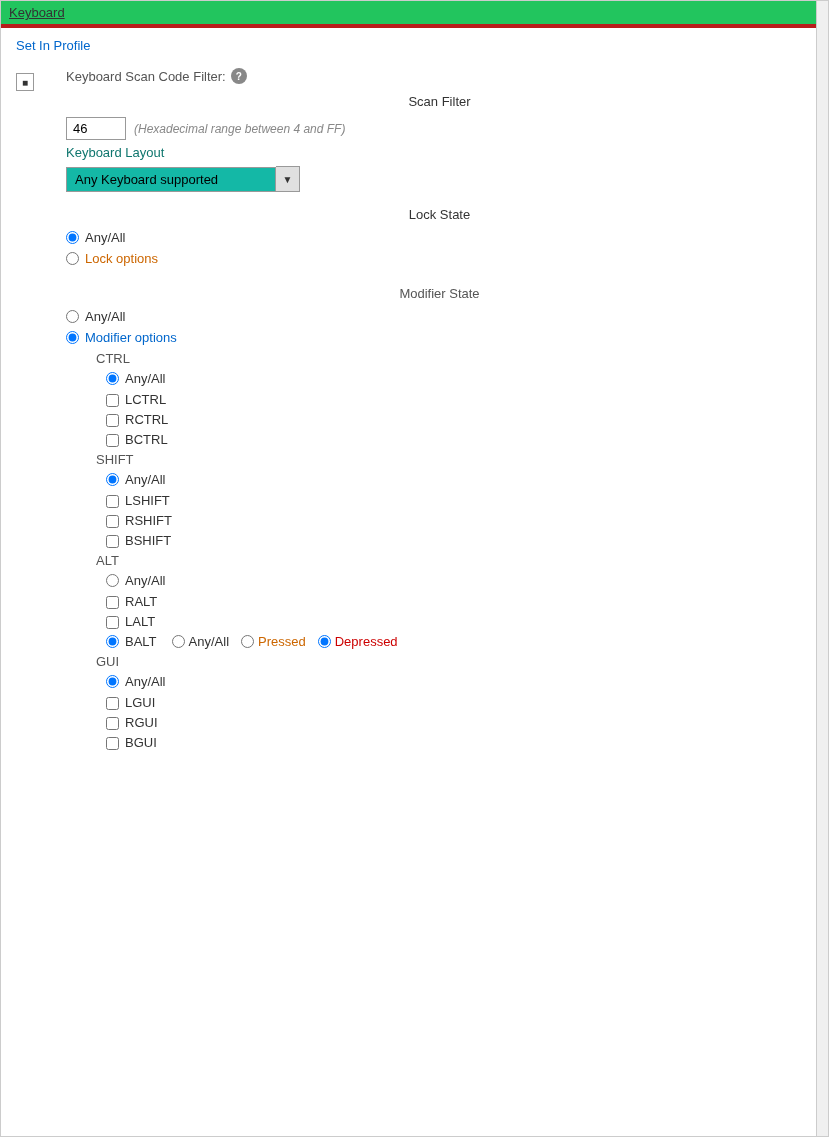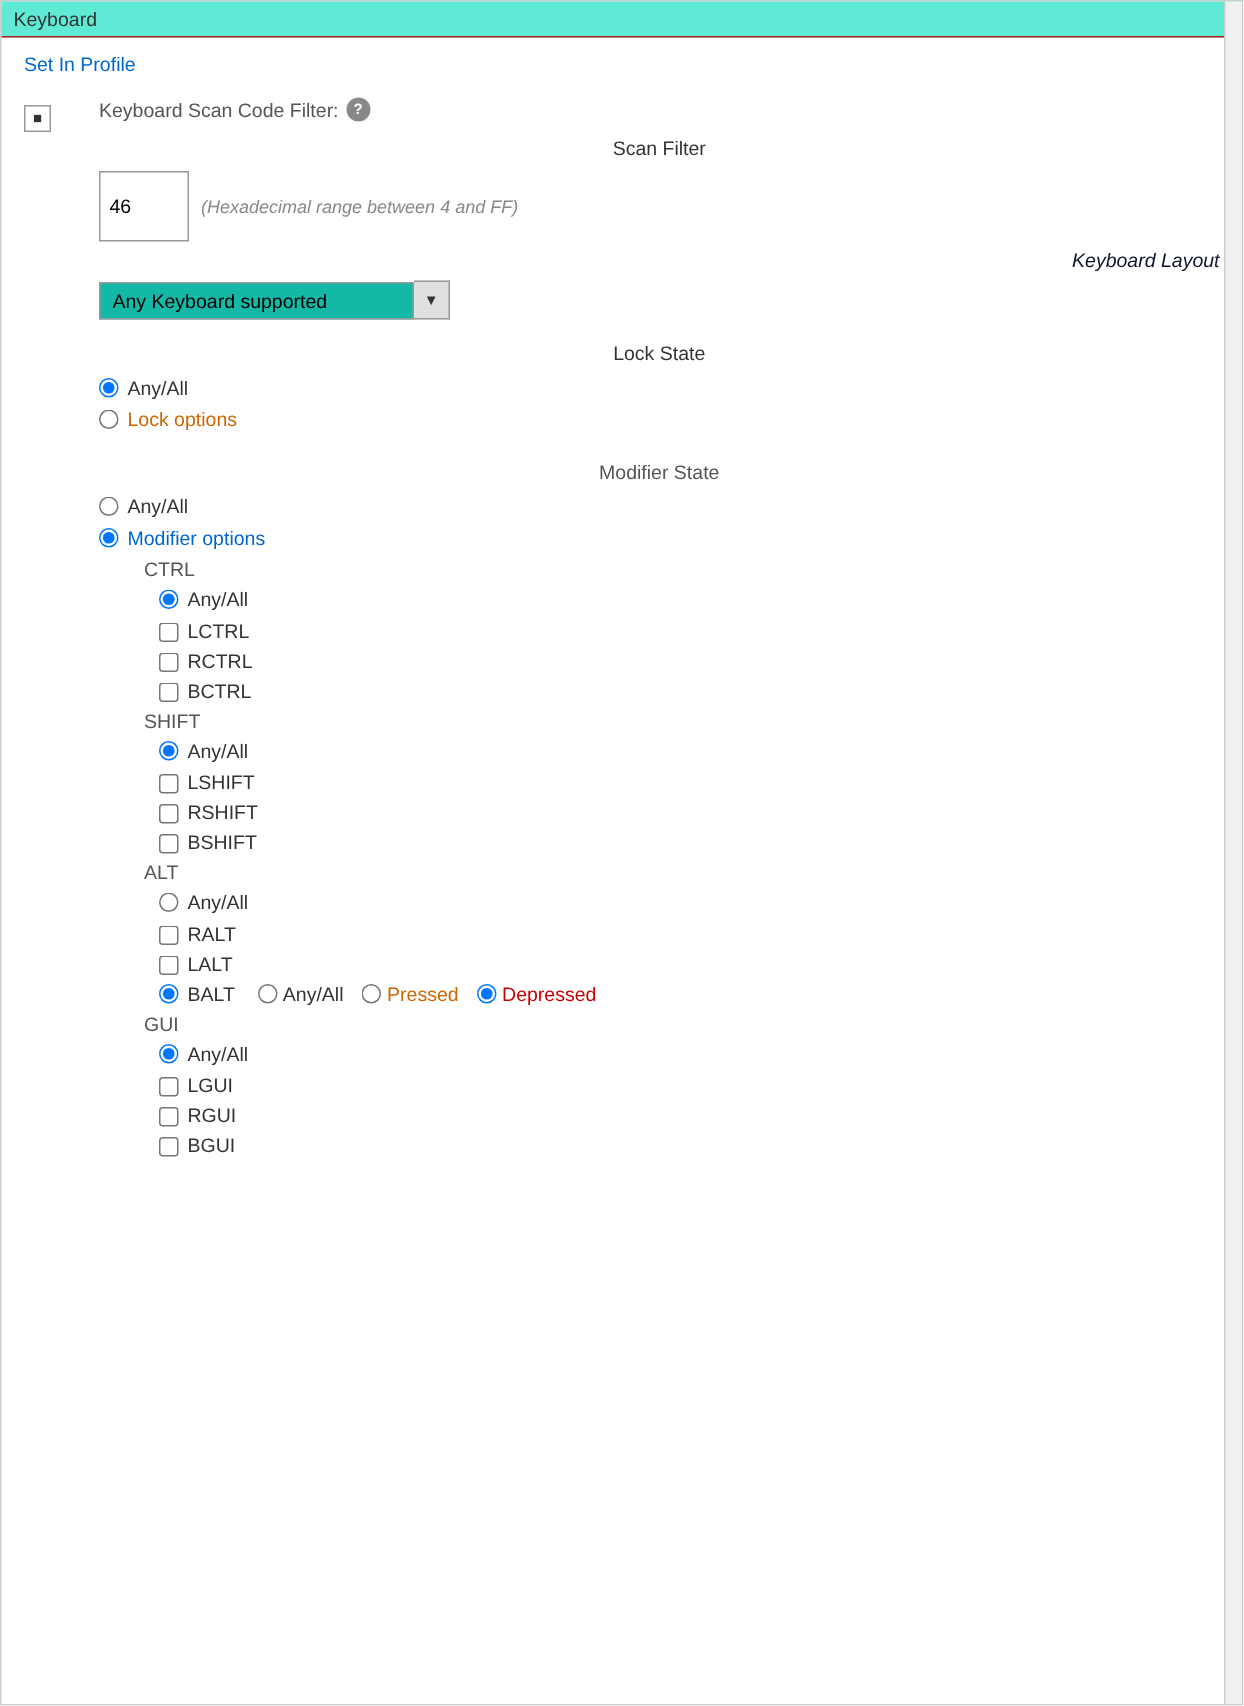--- a/index.html
+++ b/index.html
@@ -11,25 +11,26 @@
       width: 829px;
       min-height: 1137px;
     }
     .window {
       border: 1px solid #ccc;
       width: 829px;
       min-height: 1137px;
       position: relative;
     }
     .title-bar {
-      background: #5eead4;
-      border-bottom: 1px solid #b91c1c;
+      background: #22c55e;
+      border-bottom: 4px solid #b91c1c;
       padding: 4px 8px;
       font-size: 13px;
       color: #333;
+      text-decoration: underline;
     }
     .content {
       padding: 10px 15px;
     }
     .set-in-profile {
       color: #0066cc;
       font-size: 13px;
       margin-bottom: 15px;
       cursor: pointer;
     }
@@ -84,38 +85,37 @@
       margin-bottom: 8px;
     }
     .scan-code-input-row {
       display: flex;
       align-items: center;
       margin-bottom: 5px;
     }
     .scan-code-input {
       width: 60px;
       border: 1px solid #999;
-      padding: 15px 6px;
+      padding: 3px 6px;
       font-size: 13px;
       margin-right: 8px;
     }
     .hex-hint {
       color: #888;
       font-size: 12px;
       font-style: italic;
     }
     .keyboard-layout-section {
       margin-bottom: 15px;
     }
     .keyboard-layout-label {
-      text-align: right;
-      color: #0f172a;
+      text-align: left;
+      color: #0f766e;
       font-size: 13px;
       margin-bottom: 6px;
-      font-style: italic;
     }
     .dropdown-row {
       display: flex;
       align-items: center;
     }
     .dropdown-select {
       border: 1px solid #999;
       padding: 4px 8px;
       font-size: 13px;
       background: #14b8a6;

